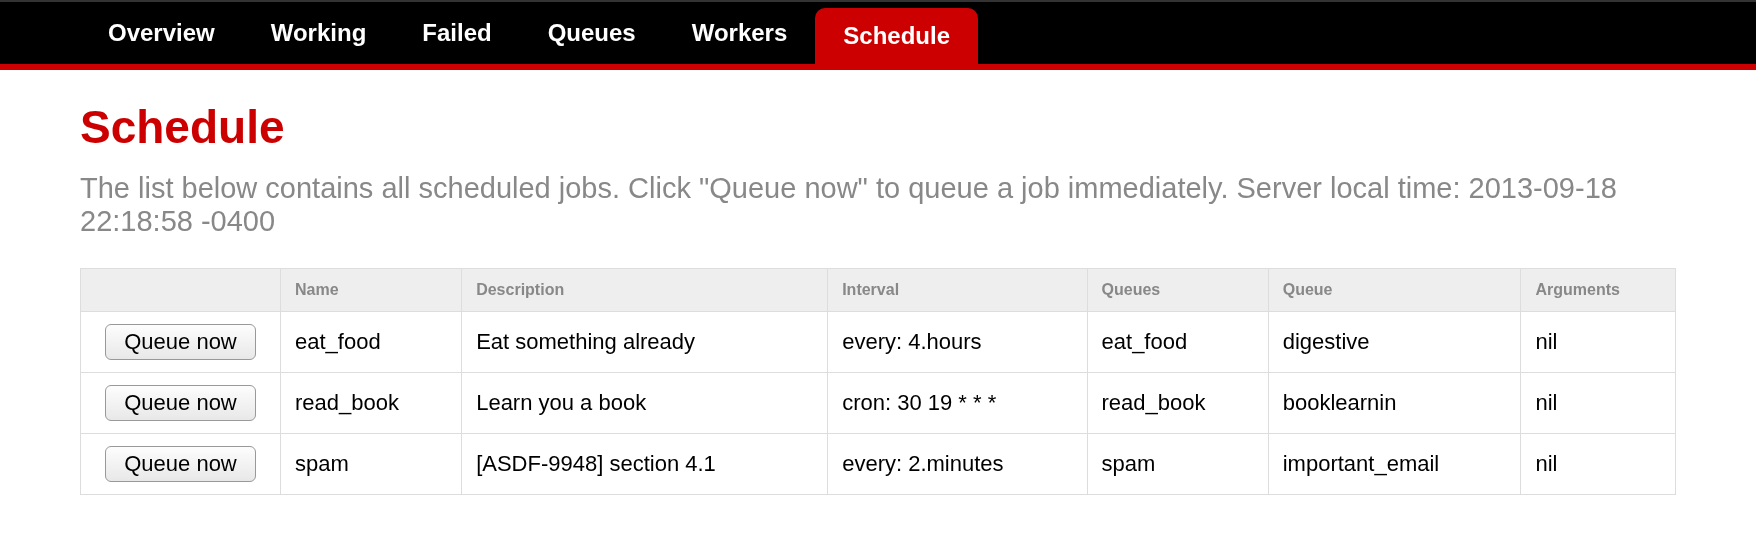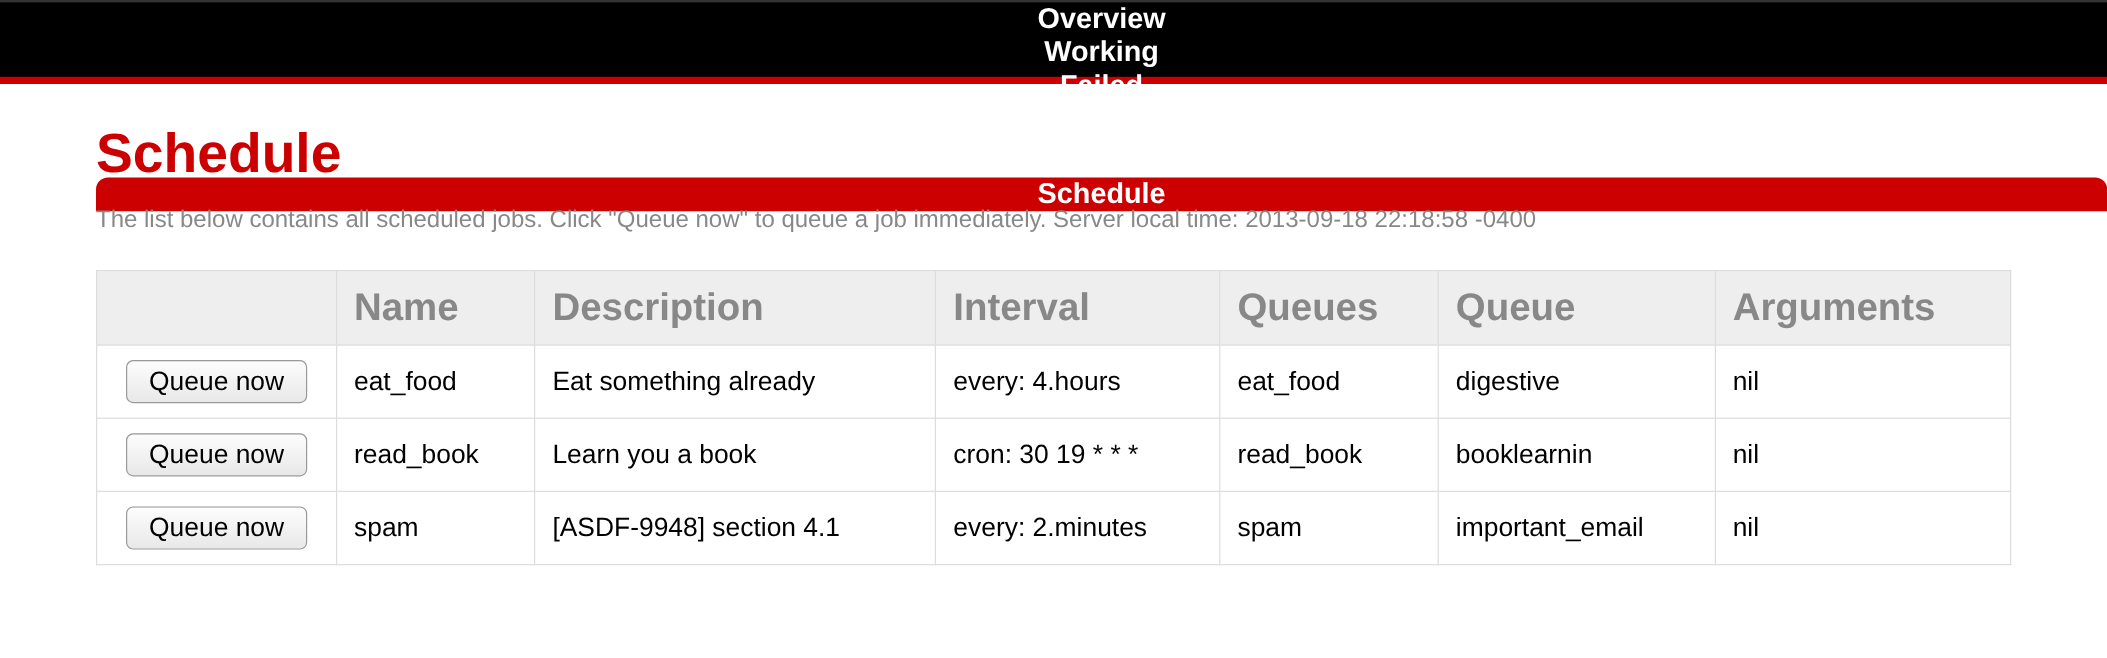--- a/index.html
+++ b/index.html
@@ -1,19 +1,18 @@
 <!DOCTYPE html>
 <html><head>
   <meta charset="utf-8">
   <style>
     * {
       margin: 0;
       padding: 0;
       box-sizing: border-box;
-      flex-direction: column;
     }
     body {
       font-family: "Helvetica Neue", Helvetica, Arial, sans-serif;
       background: #fff;
       width: 1756px;
     }
     .navbar {
       background: #000;
       border-top: 2px solid #333;
       border-bottom: 6px solid #c00;
@@ -43,36 +42,36 @@
       padding: 30px 80px;
     }
     .page-title {
       color: #c00;
       font-size: 46px;
       font-weight: bold;
       margin-bottom: 18px;
     }
     .description {
       color: #888;
-      font-size: 20px;
+      font-size: 29px;
       margin-bottom: 30px;
     }
     table {
       width: 100%;
       border-collapse: collapse;
       font-size: 22px;
     }
     th {
       background: #eee;
       color: #888;
       text-align: left;
       padding: 12px 14px;
       border: 1px solid #ddd;
       font-weight: bold;
-      font-size: 32px;
+      font-size: 16px;
     }
     td {
       padding: 12px 14px;
       border: 1px solid #ddd;
       color: #000;
     }
     td.action-cell {
       text-align: center;
       width: 200px;
     }

